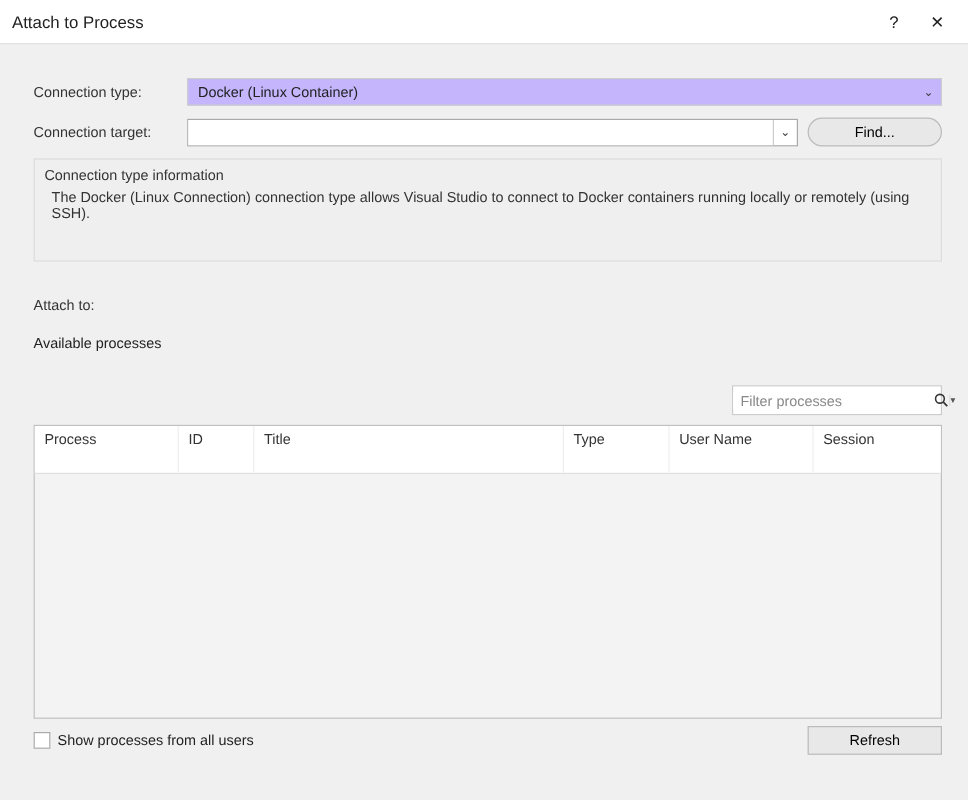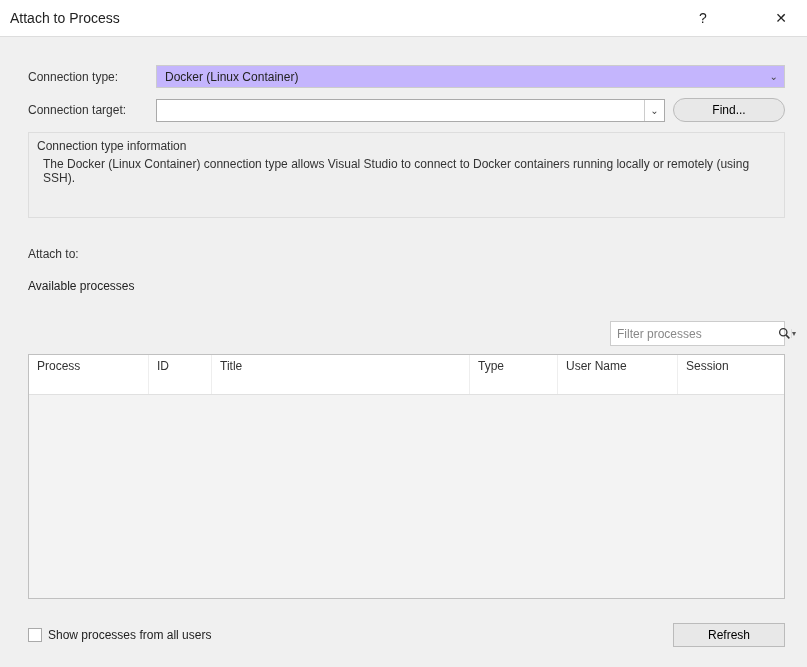--- a/index.html
+++ b/index.html
@@ -11,21 +11,20 @@
       height: 667px;
       overflow: hidden;
       color: #222;
     }
     .titlebar {
       display: flex;
       align-items: center;
       padding: 6px 8px 6px 10px;
       background: #fff;
       border-bottom: 1px solid #ddd;
-      gap: 42px;
     }
     .titlebar .title { font-size: 14px; flex: 1; }
     .titlebar .tbtn {
       width: 36px; height: 24px;
       display: flex; align-items: center; justify-content: center;
       font-size: 14px;
       cursor: pointer;
     }
     .content { padding: 28px 22px 12px 28px; }
     .row { display: flex; align-items: center; margin-bottom: 10px; }
@@ -114,21 +113,21 @@
       height: 40px;
     }
     .gh {
       padding: 4px 8px;
       border-right: 1px solid #eee;
       font-size: 12px;
       color: #333;
       cursor: pointer;
     }
     .gh:last-child { border-right: none; }
-    .under-grid { display: flex; align-items: center; margin-top: 24px; margin-bottom: 30px; }
+    .under-grid { display: flex; align-items: center; margin-top: 6px; margin-bottom: 30px; }
     .chk {
       width: 14px; height: 14px;
       border: 1px solid #aaa; background: #fff;
       margin-right: 6px;
     }
     .refresh-btn { margin-left: auto; width: 112px; }
     .dialog-footer {
       display: flex; justify-content: flex-end;
       gap: 8px;
       padding: 0 22px 22px 0;
@@ -160,21 +159,21 @@
       <input type="text" value="" style="">
       <div class="drop">
         <span>⌄</span>
       </div>
     </div>
     <button class="btn find-btn">Find...</button>
   </div>
 
   <div class="info-box">
     <div class="info-title">Connection type information</div>
-    <div class="info-body">The Docker (Linux Container) connection type allows Visual Studio to connect to Docker containers running locally or remotely (using SSH).</div>
+    <div class="info-body">The Docker (Linux Connection) connection type allows Visual Studio to connect to Docker containers running locally or remotely (using SSH).</div>
   </div>
 
   <div class="row attach-row">
     <div class="lbl">Attach to:</div>
   </div>
 
   <div class="avail-label">Available processes</div>
 
   <div class="filter-row">
     <div class="filter-box">

